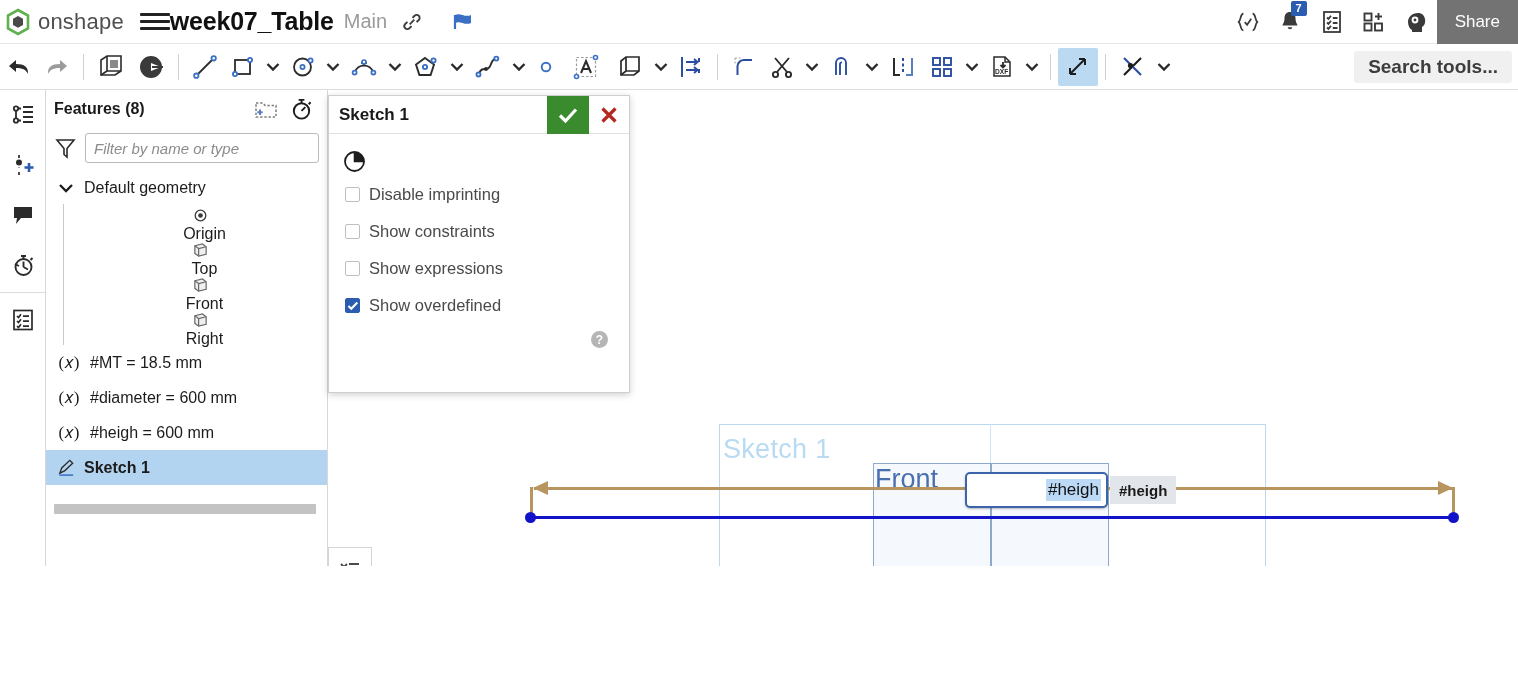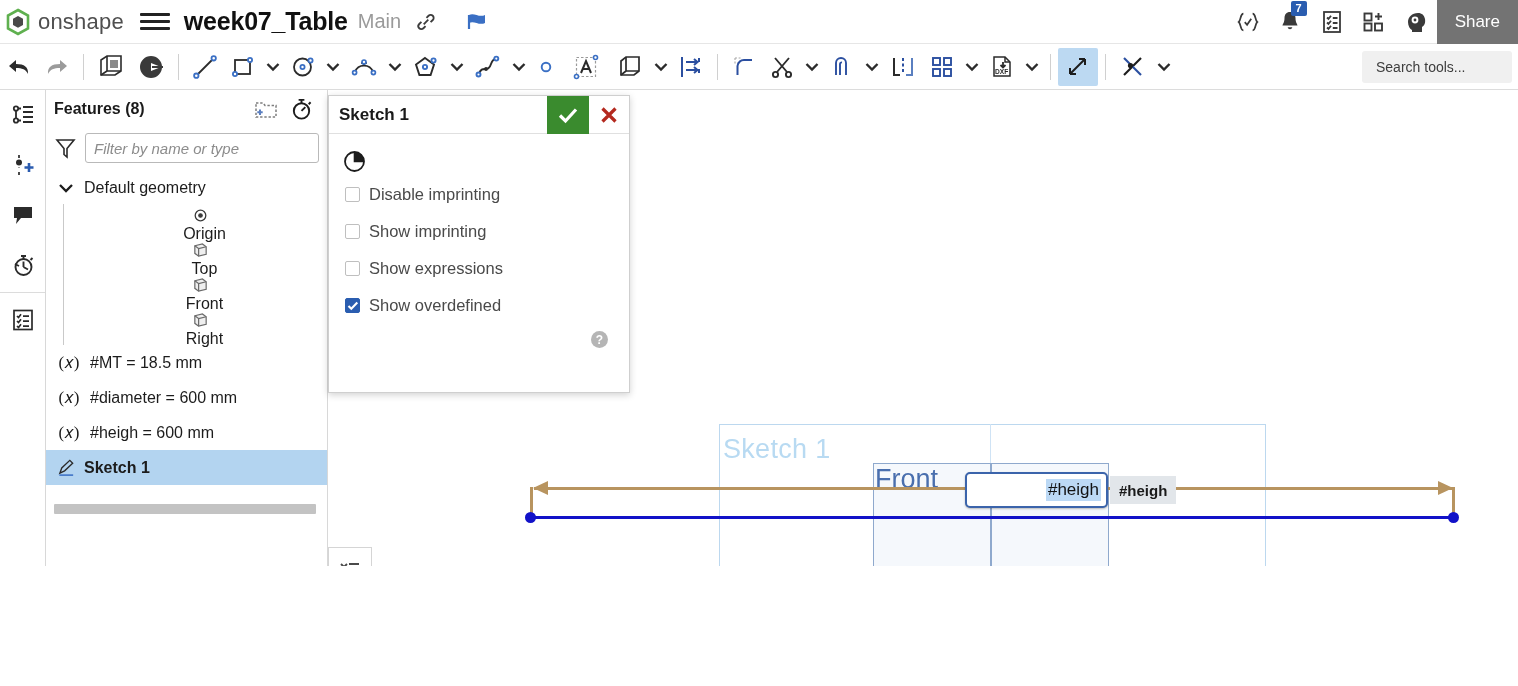--- a/index.html
+++ b/index.html
@@ -19,21 +19,21 @@
     position: absolute; top: 0; left: 0; width: 1518px; height: 44px;
     background: #ffffff; display: flex; align-items: center;
     border-bottom: 1px solid #e6e6e6;
   }
   .hdr-left { display: flex; align-items: center; padding-left: 4px; flex: 0 0 auto; }
   .brand-logo { width: 28px; height: 28px; margin-right: 6px; }
   .brand-word { font-size: 22px; color: #4f4f4f; font-weight: 400; letter-spacing: .2px; }
   .hamburger { width: 30px; height: 28px; margin-left: 16px; display: flex;
                flex-direction: column; justify-content: center; gap: 4px; cursor: pointer; }
   .hamburger i { display: block; height: 3px; background: #222; border-radius: 1px; }
-  .doc-title { font-size: 25px; font-weight: bold; color: #111; margin-left: 14px; letter-spacing: -0.2px; }
+  .doc-title { font-size: 25px; font-weight: bold; color: #111; letter-spacing: -0.2px; }
   .doc-branch { font-size: 20px; color: #9a9a9a; margin-left: 10px; }
   .link-icon { margin-left: 14px; color: #3c3c3c; display: flex; align-items: center; cursor: pointer; }
   .flag-icon { margin-left: 28px; display: flex; align-items: center; cursor: pointer; }
 
   .hdr-right { margin-left: auto; display: flex; align-items: center; height: 44px; }
   .hdr-icon { width: 42px; height: 44px; display: flex; align-items: center; justify-content: center;
               position: relative; cursor: pointer; color: #3a3a3a; }
   .badge {
     position: absolute; top: 1px; right: 4px; background: #2a5db0; color: #fff;
     font-size: 11px; font-weight: bold; border-radius: 2px; min-width: 16px; height: 15px;
@@ -52,21 +52,21 @@
   .tb-item { height: 46px; display: flex; align-items: center; justify-content: center;
              cursor: pointer; padding: 0 6px; }
   .tb-item.wide { padding: 0 10px; }
   .tb-caret { width: 22px; height: 46px; display: flex; align-items: center; justify-content: center;
               cursor: pointer; color: #3a3a3a; }
   .tb-sep { width: 1px; height: 26px; background: #d0d0d0; margin: 0 7px; }
   .tb-active { background: #bcd9f2; height: 38px; border-radius: 2px; }
   .search-tools {
     margin-left: auto; margin-right: 6px; background: #f0f0f0; border-radius: 3px;
     height: 32px; display: flex; align-items: center; padding: 0 14px;
-    font-size: 14px; color: #3d3d3d; min-width: 150px; cursor: text;
+    font-size: 19px; color: #3d3d3d; min-width: 150px; cursor: text; font-weight: bold;
   }
 
   
   #rail {
     position: absolute; top: 90px; left: 0; width: 46px; height: 596px;
     background: #fff; border-right: 1px solid #d8d8d8;
   }
   .rail-item { width: 46px; height: 50px; display: flex; align-items: center; justify-content: center; cursor: pointer; }
   .rail-div { height: 1px; background: #dcdcdc; margin: 2px 0; }
 
@@ -721,21 +721,21 @@
           </svg>
         </span>
       </div>
 
       <div class="cb-row">
         <span class="cb"></span>
         <span class="cb-label">Disable imprinting</span>
       </div>
       <div class="cb-row">
         <span class="cb"></span>
-        <span class="cb-label">Show imprinting</span>
+        <span class="cb-label">Show constraints</span>
       </div>
       <div class="cb-row">
         <span class="cb"></span>
         <span class="cb-label">Show expressions</span>
       </div>
       <div class="cb-row">
         <span class="cb checked">
           <svg width="12" height="10" viewBox="0 0 12 10" fill="none" stroke="#ffffff" stroke-width="2.1">
             <path d="M1.5 5 L4.3 7.8 L10.3 1.6"></path>
           </svg>

